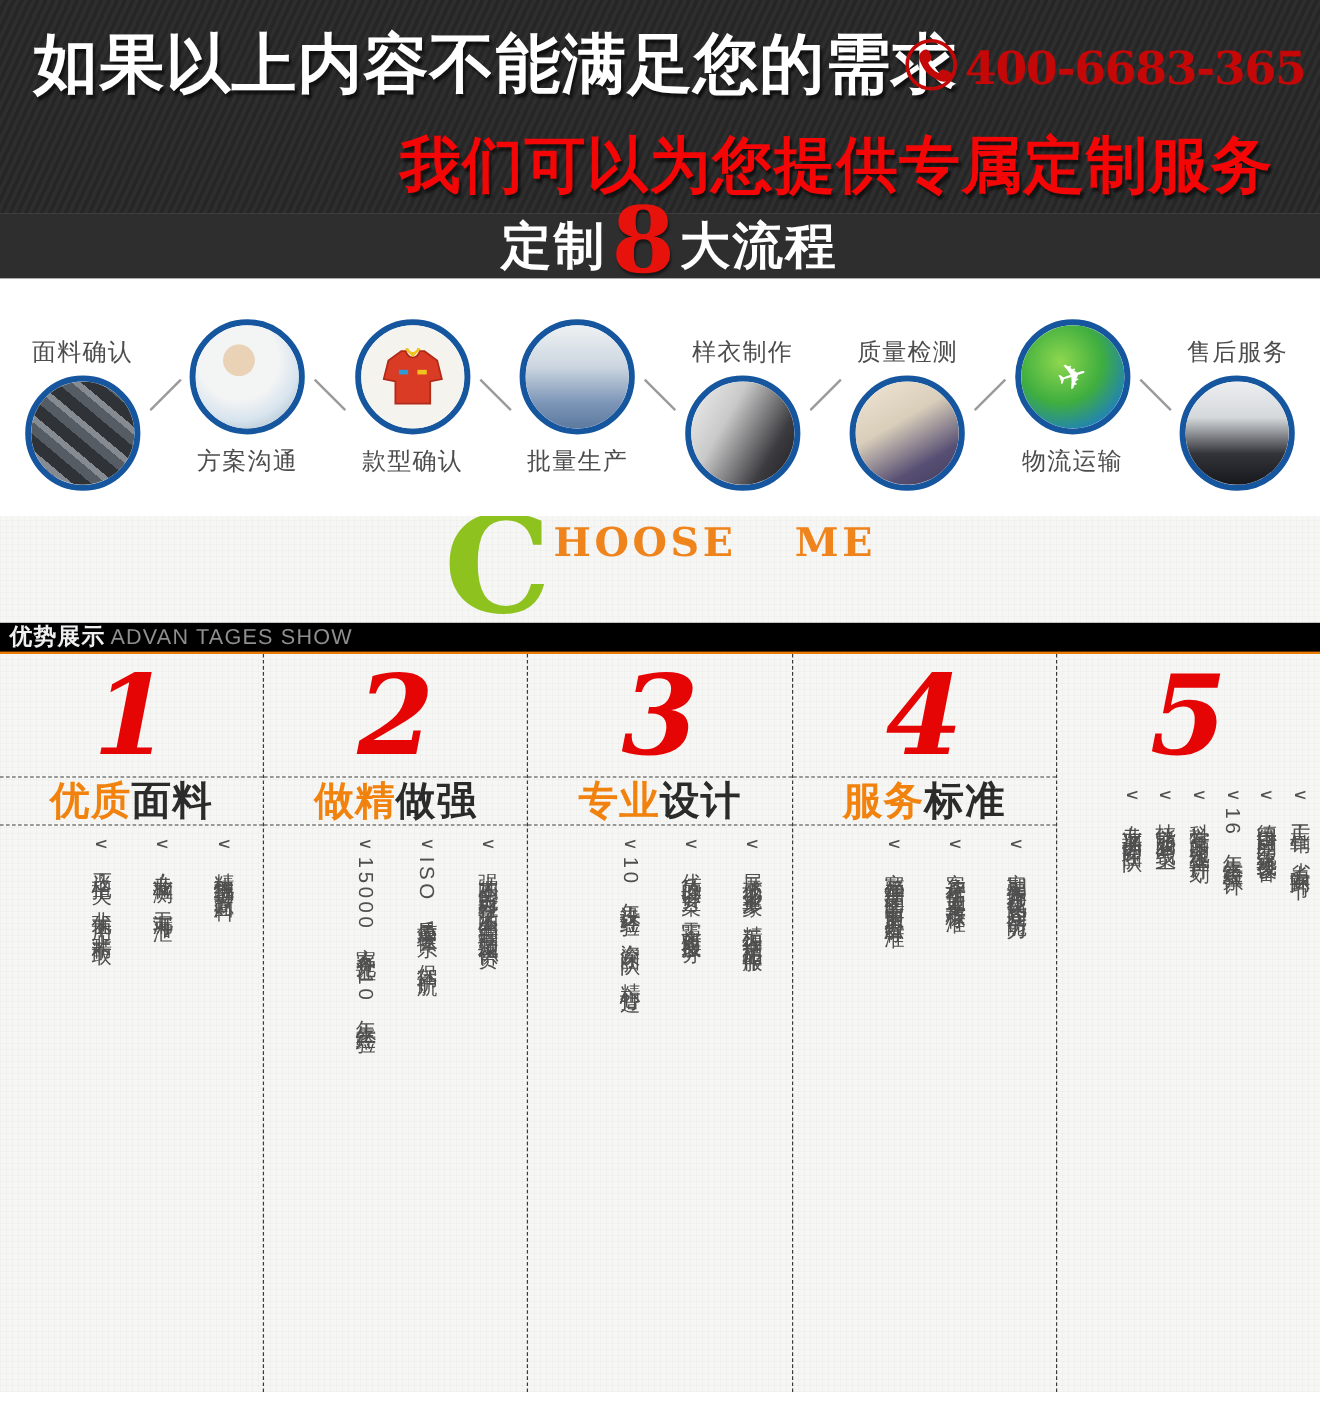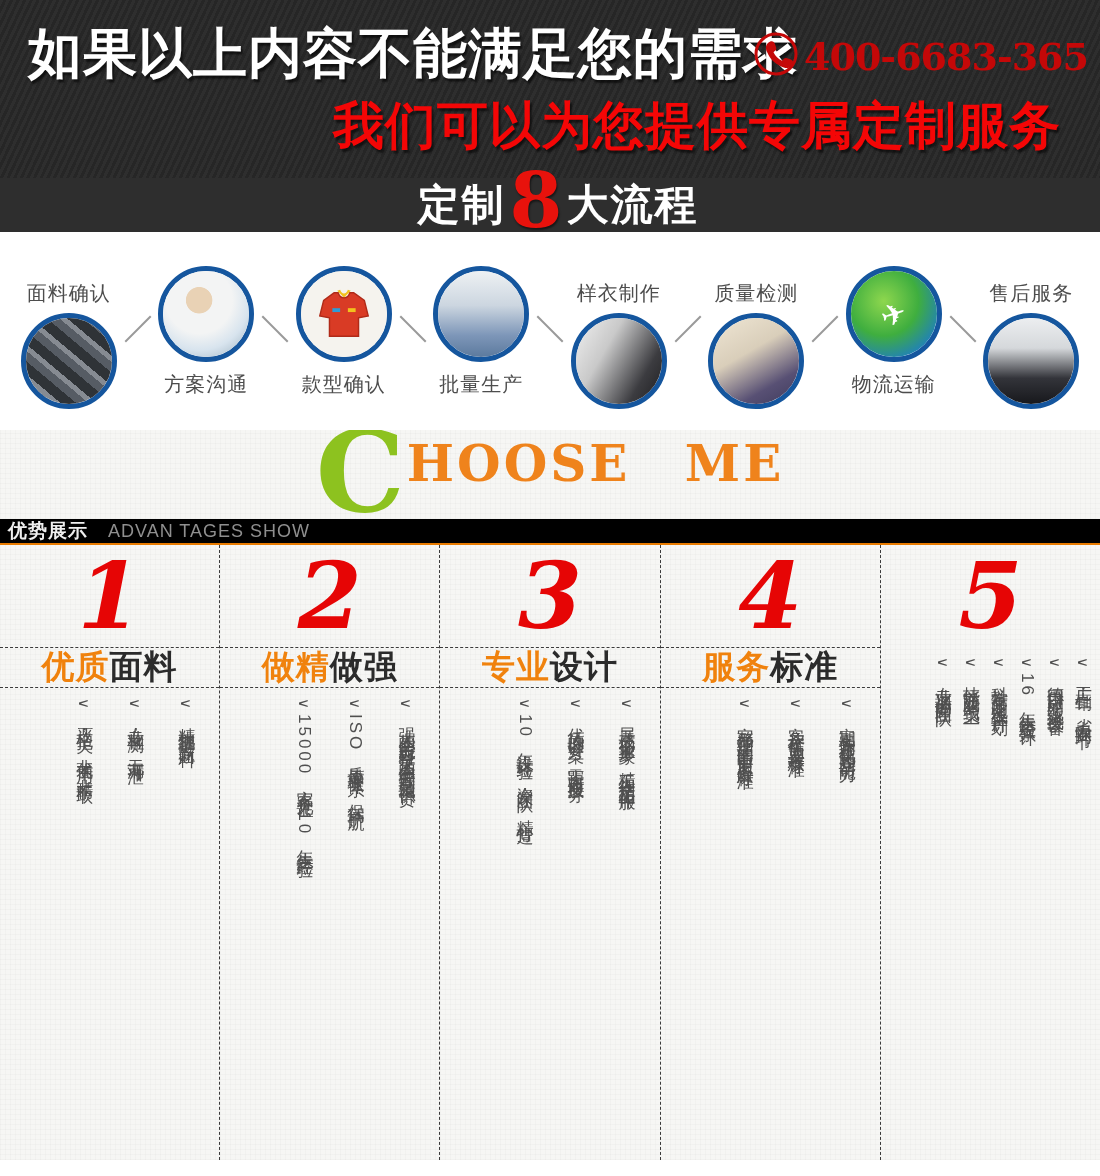--- a/index.html
+++ b/index.html
@@ -8,21 +8,21 @@
 
   
   .hero{height:178px;position:relative;
     background-color:#2a2a2a;
     background-image:repeating-linear-gradient(115deg,#2e2e2e 0 3px,#262626 3px 6px);}
   .hero-h1{position:absolute;left:28px;top:18px;font-size:54px;font-weight:bold;color:#fff;
     letter-spacing:1px;text-shadow:2px 3px 2px rgba(0,0,0,.6);white-space:nowrap;}
   .hero-phone{position:absolute;right:12px;top:30px;display:flex;align-items:center;}
   .phone-num{font-family:"DejaVu Serif",serif;font-weight:bold;font-size:38px;color:#c40808;
     letter-spacing:-1px;margin-left:4px;}
-  .hero-h2{position:absolute;left:333px;top:92px;font-size:51px;font-weight:bold;color:#f40606;
+  .hero-h2{position:absolute;left:333px;top:104px;font-size:51px;font-weight:bold;color:#f40606;
     letter-spacing:1px;text-shadow:2px 3px 2px rgba(0,0,0,.55);white-space:nowrap;}
   .process-bar{height:54px;background:#2e2e2e;display:flex;align-items:center;justify-content:center;
     position:relative;z-index:2;padding-left:16px;}
   .pb-txt{font-size:42px;font-weight:bold;color:#fff;letter-spacing:2px;}
   .pb-big{font-family:"DejaVu Serif",serif;font-size:76px;font-weight:bold;color:#e8120c;
     line-height:54px;margin:0 4px;position:relative;top:-4px;text-shadow:1px 2px 2px rgba(0,0,0,.5);}
 
   
   .flow{height:198px;background:#fff;display:flex;}
   .step{flex:1;display:flex;flex-direction:column;align-items:center;position:relative;}
@@ -50,28 +50,28 @@
 
   
   .grid-bg{background-color:#f6f6f4;
     background-image:repeating-linear-gradient(0deg,rgba(0,0,0,.02) 0 1px,transparent 1px 5px),
                      repeating-linear-gradient(90deg,rgba(0,0,0,.02) 0 1px,transparent 1px 5px);}
   .choose{height:89px;display:flex;justify-content:center;align-items:flex-start;overflow:hidden;}
   .bigC{font-family:"DejaVu Serif",serif;font-size:112px;line-height:84px;font-weight:bold;color:#8dc21f;}
   .choose-right{display:flex;flex-direction:column;margin-left:2px;}
   .choose-cn{font-family:"DejaVu Serif",serif;font-size:37px;line-height:42px;font-weight:bold;
     color:#0d0d0d;letter-spacing:2px;}
-  .choose-en{font-family:"DejaVu Serif",serif;font-size:50px;line-height:44px;font-weight:bold;
-    color:#ef831c;letter-spacing:3px;word-spacing:34px;margin-top:12px;}
+  .choose-en{font-family:"DejaVu Serif",serif;font-size:33px;line-height:44px;font-weight:bold;
+    color:#ef831c;letter-spacing:3px;word-spacing:34px;}
 
   
   .adv-bar{height:24px;background:#000000;border-bottom:2px solid #e87b00;
     display:flex;align-items:center;padding-left:8px;box-sizing:content-box;}
   .adv-cn{font-size:19px;font-weight:bold;color:#efefef;letter-spacing:1px;}
-  .adv-en{font-size:18px;color:#8f8f8f;margin-left:20px;letter-spacing:1px;}
+  .adv-en{font-size:18px;color:#8f8f8f;margin-left:4px;letter-spacing:1px;}
 
   
   .cols{height:615px;display:flex;}
   .col{flex:1;display:flex;flex-direction:column;box-sizing:border-box;}
   .col:not(:last-child){border-right:1px dashed #3a3a3a;}
   .num{height:102px;display:flex;align-items:center;justify-content:center;
     font-family:"DejaVu Serif",serif;font-style:italic;font-weight:bold;font-size:92px;color:#e60505;}
   .chead{height:41px;border-top:1px dashed #3a3a3a;border-bottom:1px dashed #3a3a3a;
     display:flex;align-items:center;justify-content:center;font-size:33px;font-weight:bold;
     letter-spacing:1px;box-sizing:border-box;}

